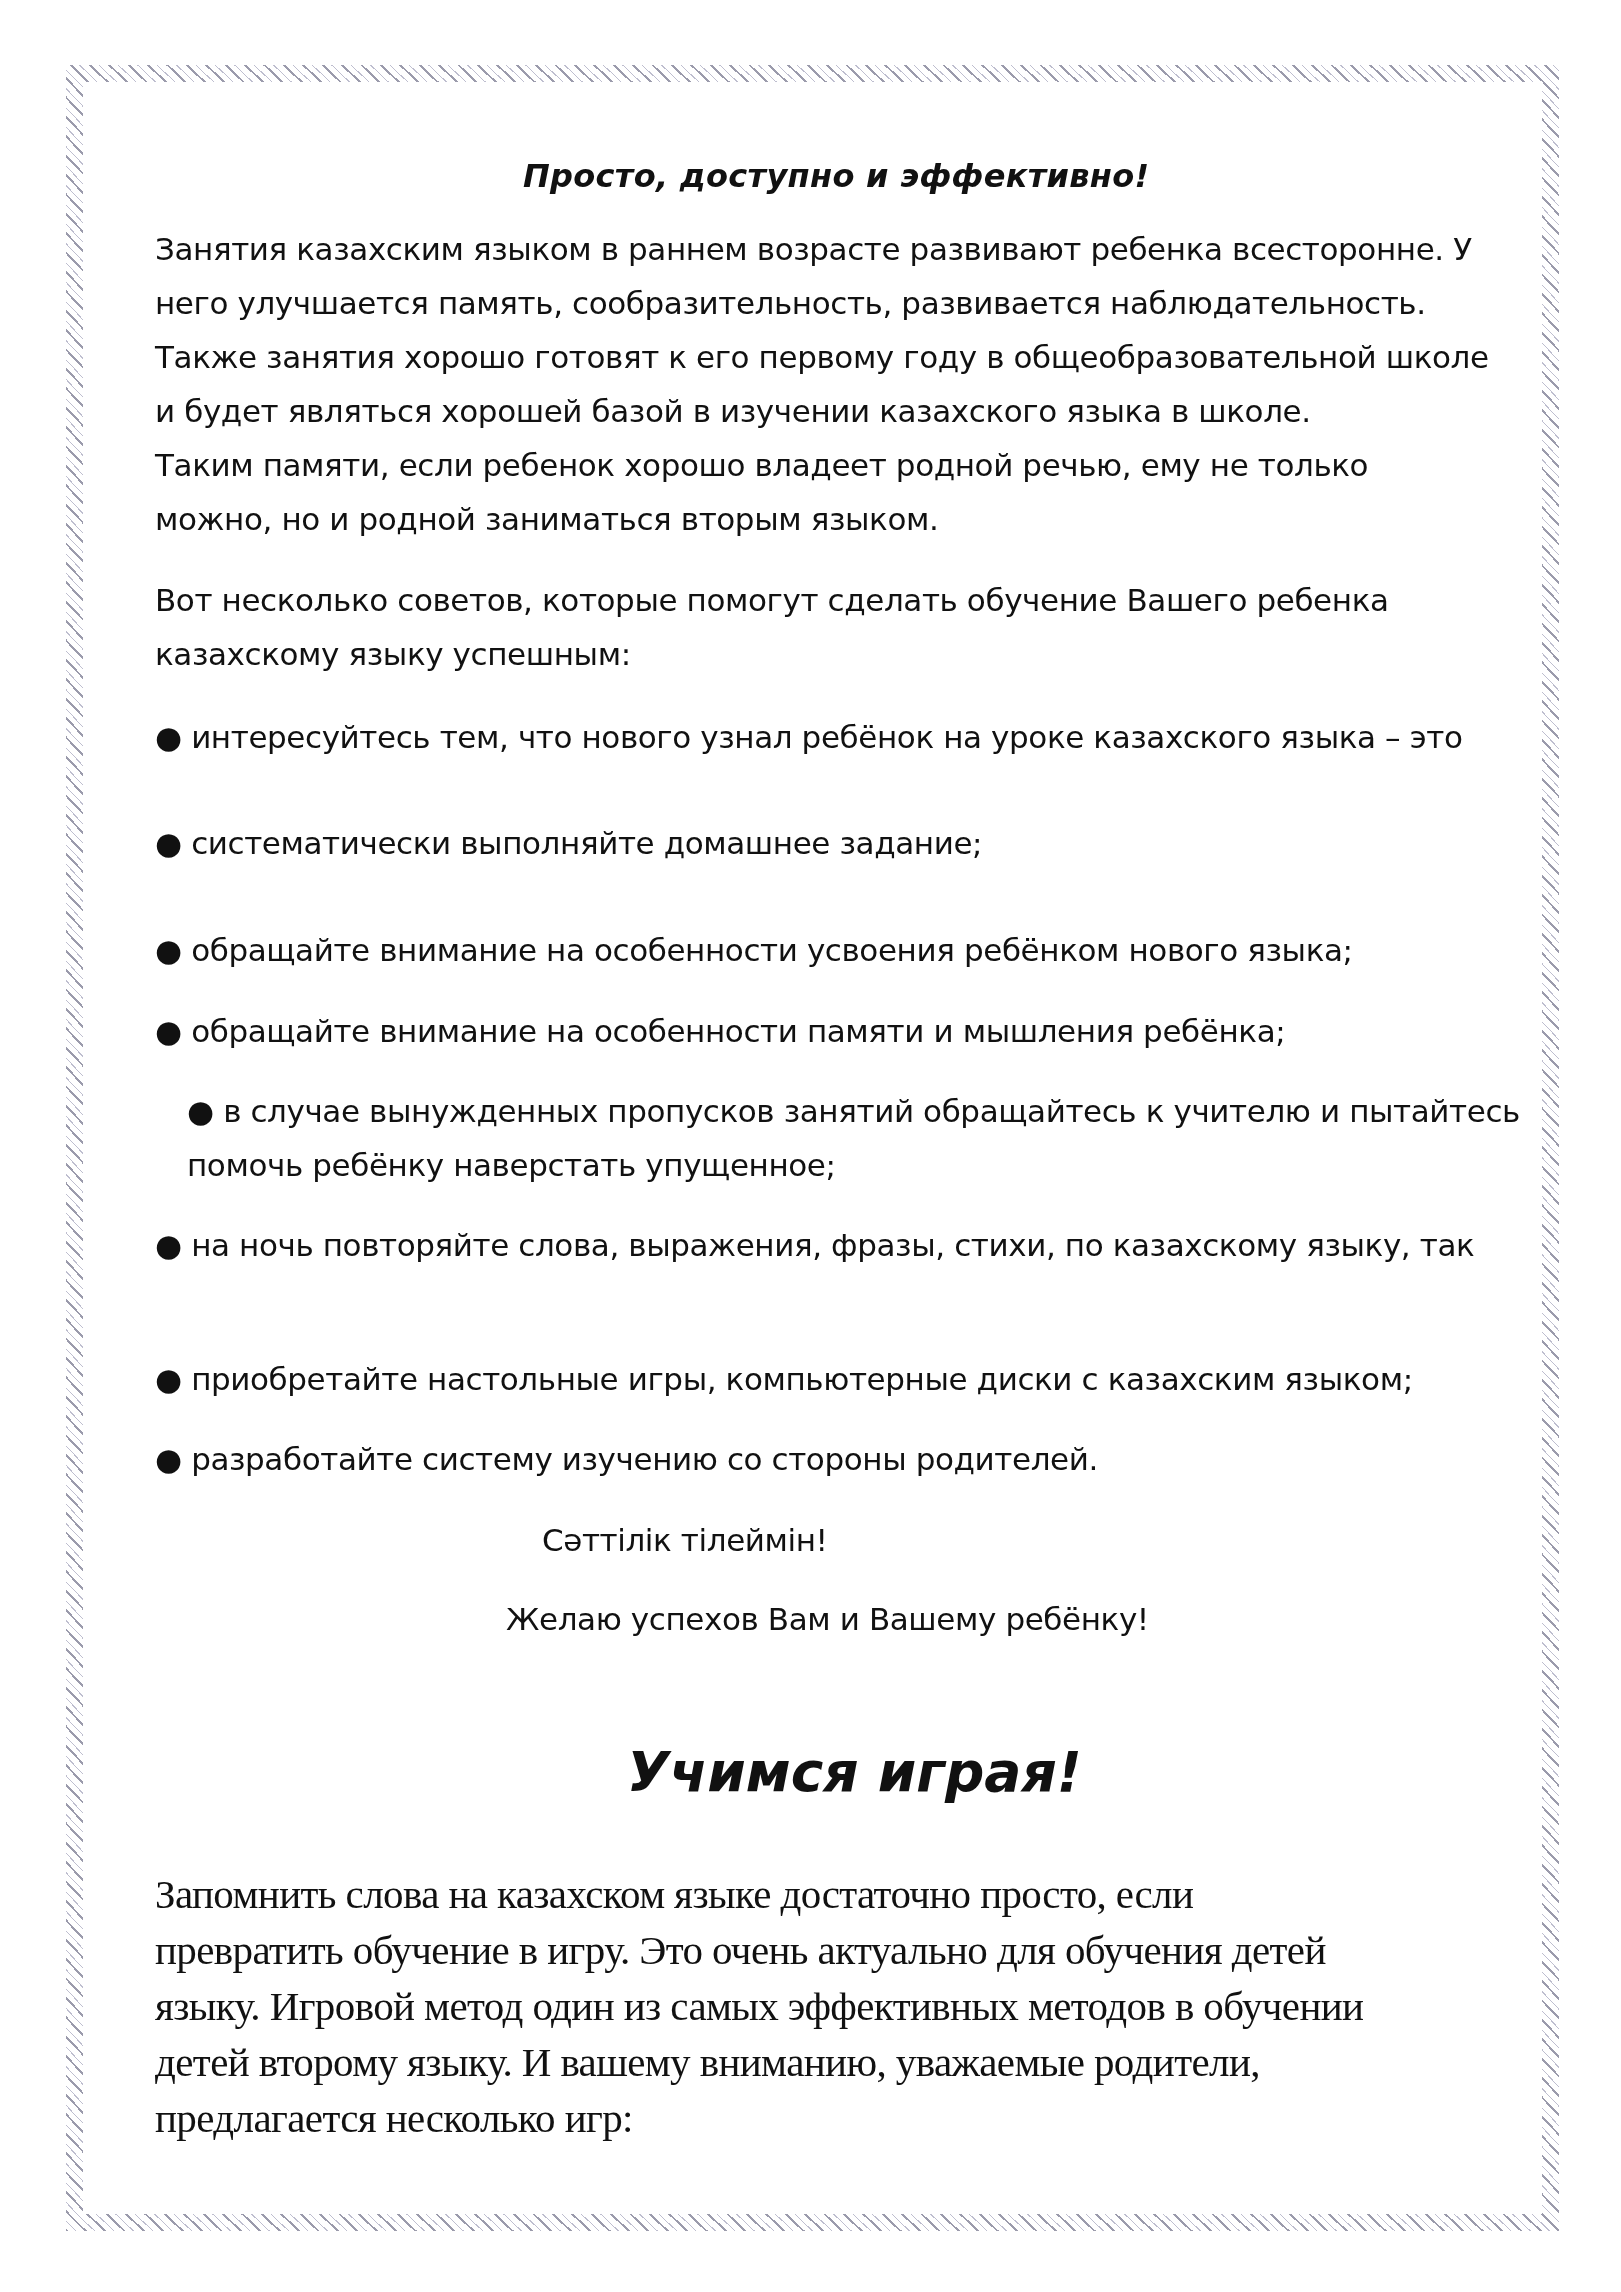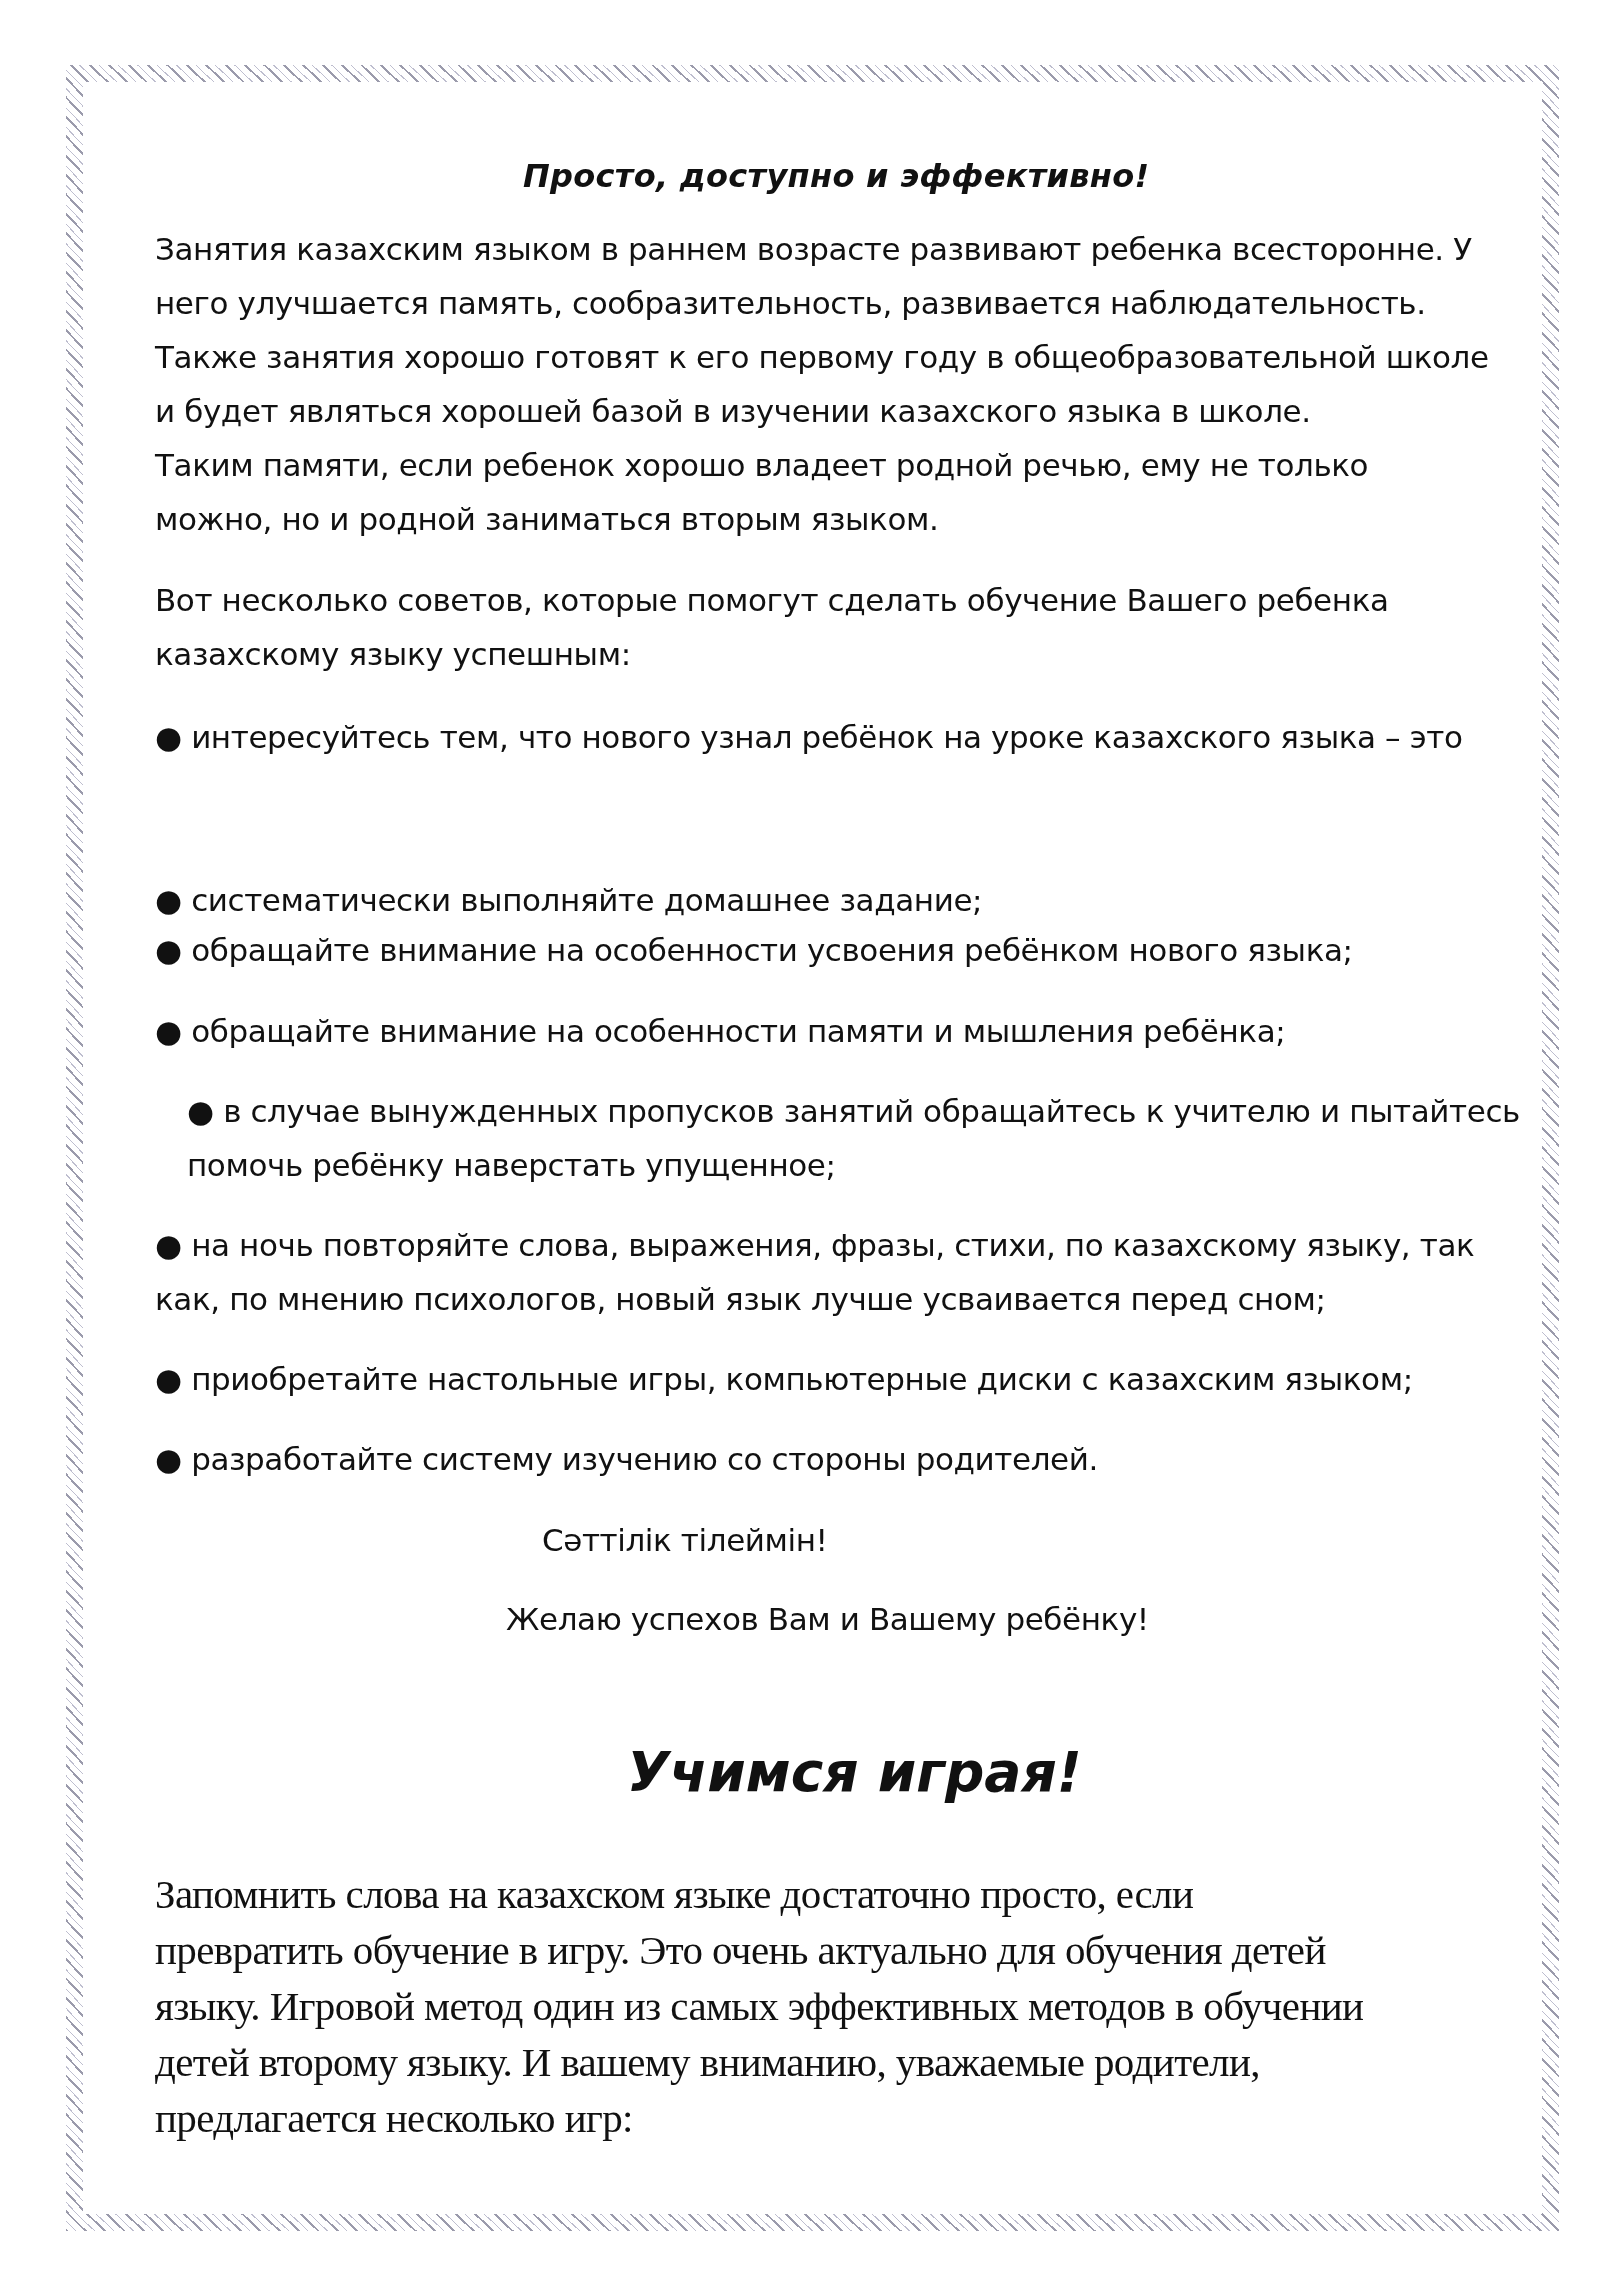--- a/index.html
+++ b/index.html
@@ -48,40 +48,39 @@
 
   <div class="p sans" style="top:573px;">
     <span class="l">Вот несколько советов, которые помогут сделать обучение Вашего ребенка</span>
     <span class="l">казахскому  языку успешным:</span>
   </div>
 
   <div class="p sans" style="top:710px;">
     <span class="l"><span>●</span> <span>интересуйтесь тем, что нового узнал ребёнок на уроке казахского языка – это</span></span>
   </div>
 
-  <div class="p sans" style="top:873px;">
+  <div class="p sans" style="top:816px;">
     <span class="l"><span>●</span> <span>систематически выполняйте домашнее задание;</span></span>
   </div>
 
   <div class="p sans" style="top:923px;">
     <span class="l"><span>●</span> <span>обращайте внимание на особенности усвоения ребёнком нового языка;</span></span>
   </div>
 
   <div class="p sans" style="top:1004px;">
     <span class="l"><span>●</span> <span>обращайте внимание на особенности памяти и мышления ребёнка;</span></span>
   </div>
 
   <div class="p sans" style="top:1084px;margin-left:32px;">
     <span class="l"><span>●</span> <span>в случае вынужденных пропусков занятий обращайтесь к учителю и пытайтесь</span></span>
     <span class="l">помочь ребёнку наверстать упущенное;</span>
   </div>
 
   <div class="p sans" style="top:1218px;">
     <span class="l"><span>●</span> <span>на ночь повторяйте слова, выражения, фразы, стихи,  по казахскому языку, так</span></span>
-    <span class="l">как, по мнению психологов, новый  язык лучше усваивается перед сном;</span>
   </div>
 
   <div class="p sans" style="top:1352px;">
     <span class="l"><span>●</span> <span>приобретайте настольные игры, компьютерные диски с казахским языком;</span></span>
   </div>
 
   <div class="p sans" style="top:1432px;">
     <span class="l"><span>●</span> <span>разработайте систему изучению со стороны родителей.</span></span>
   </div>
 

